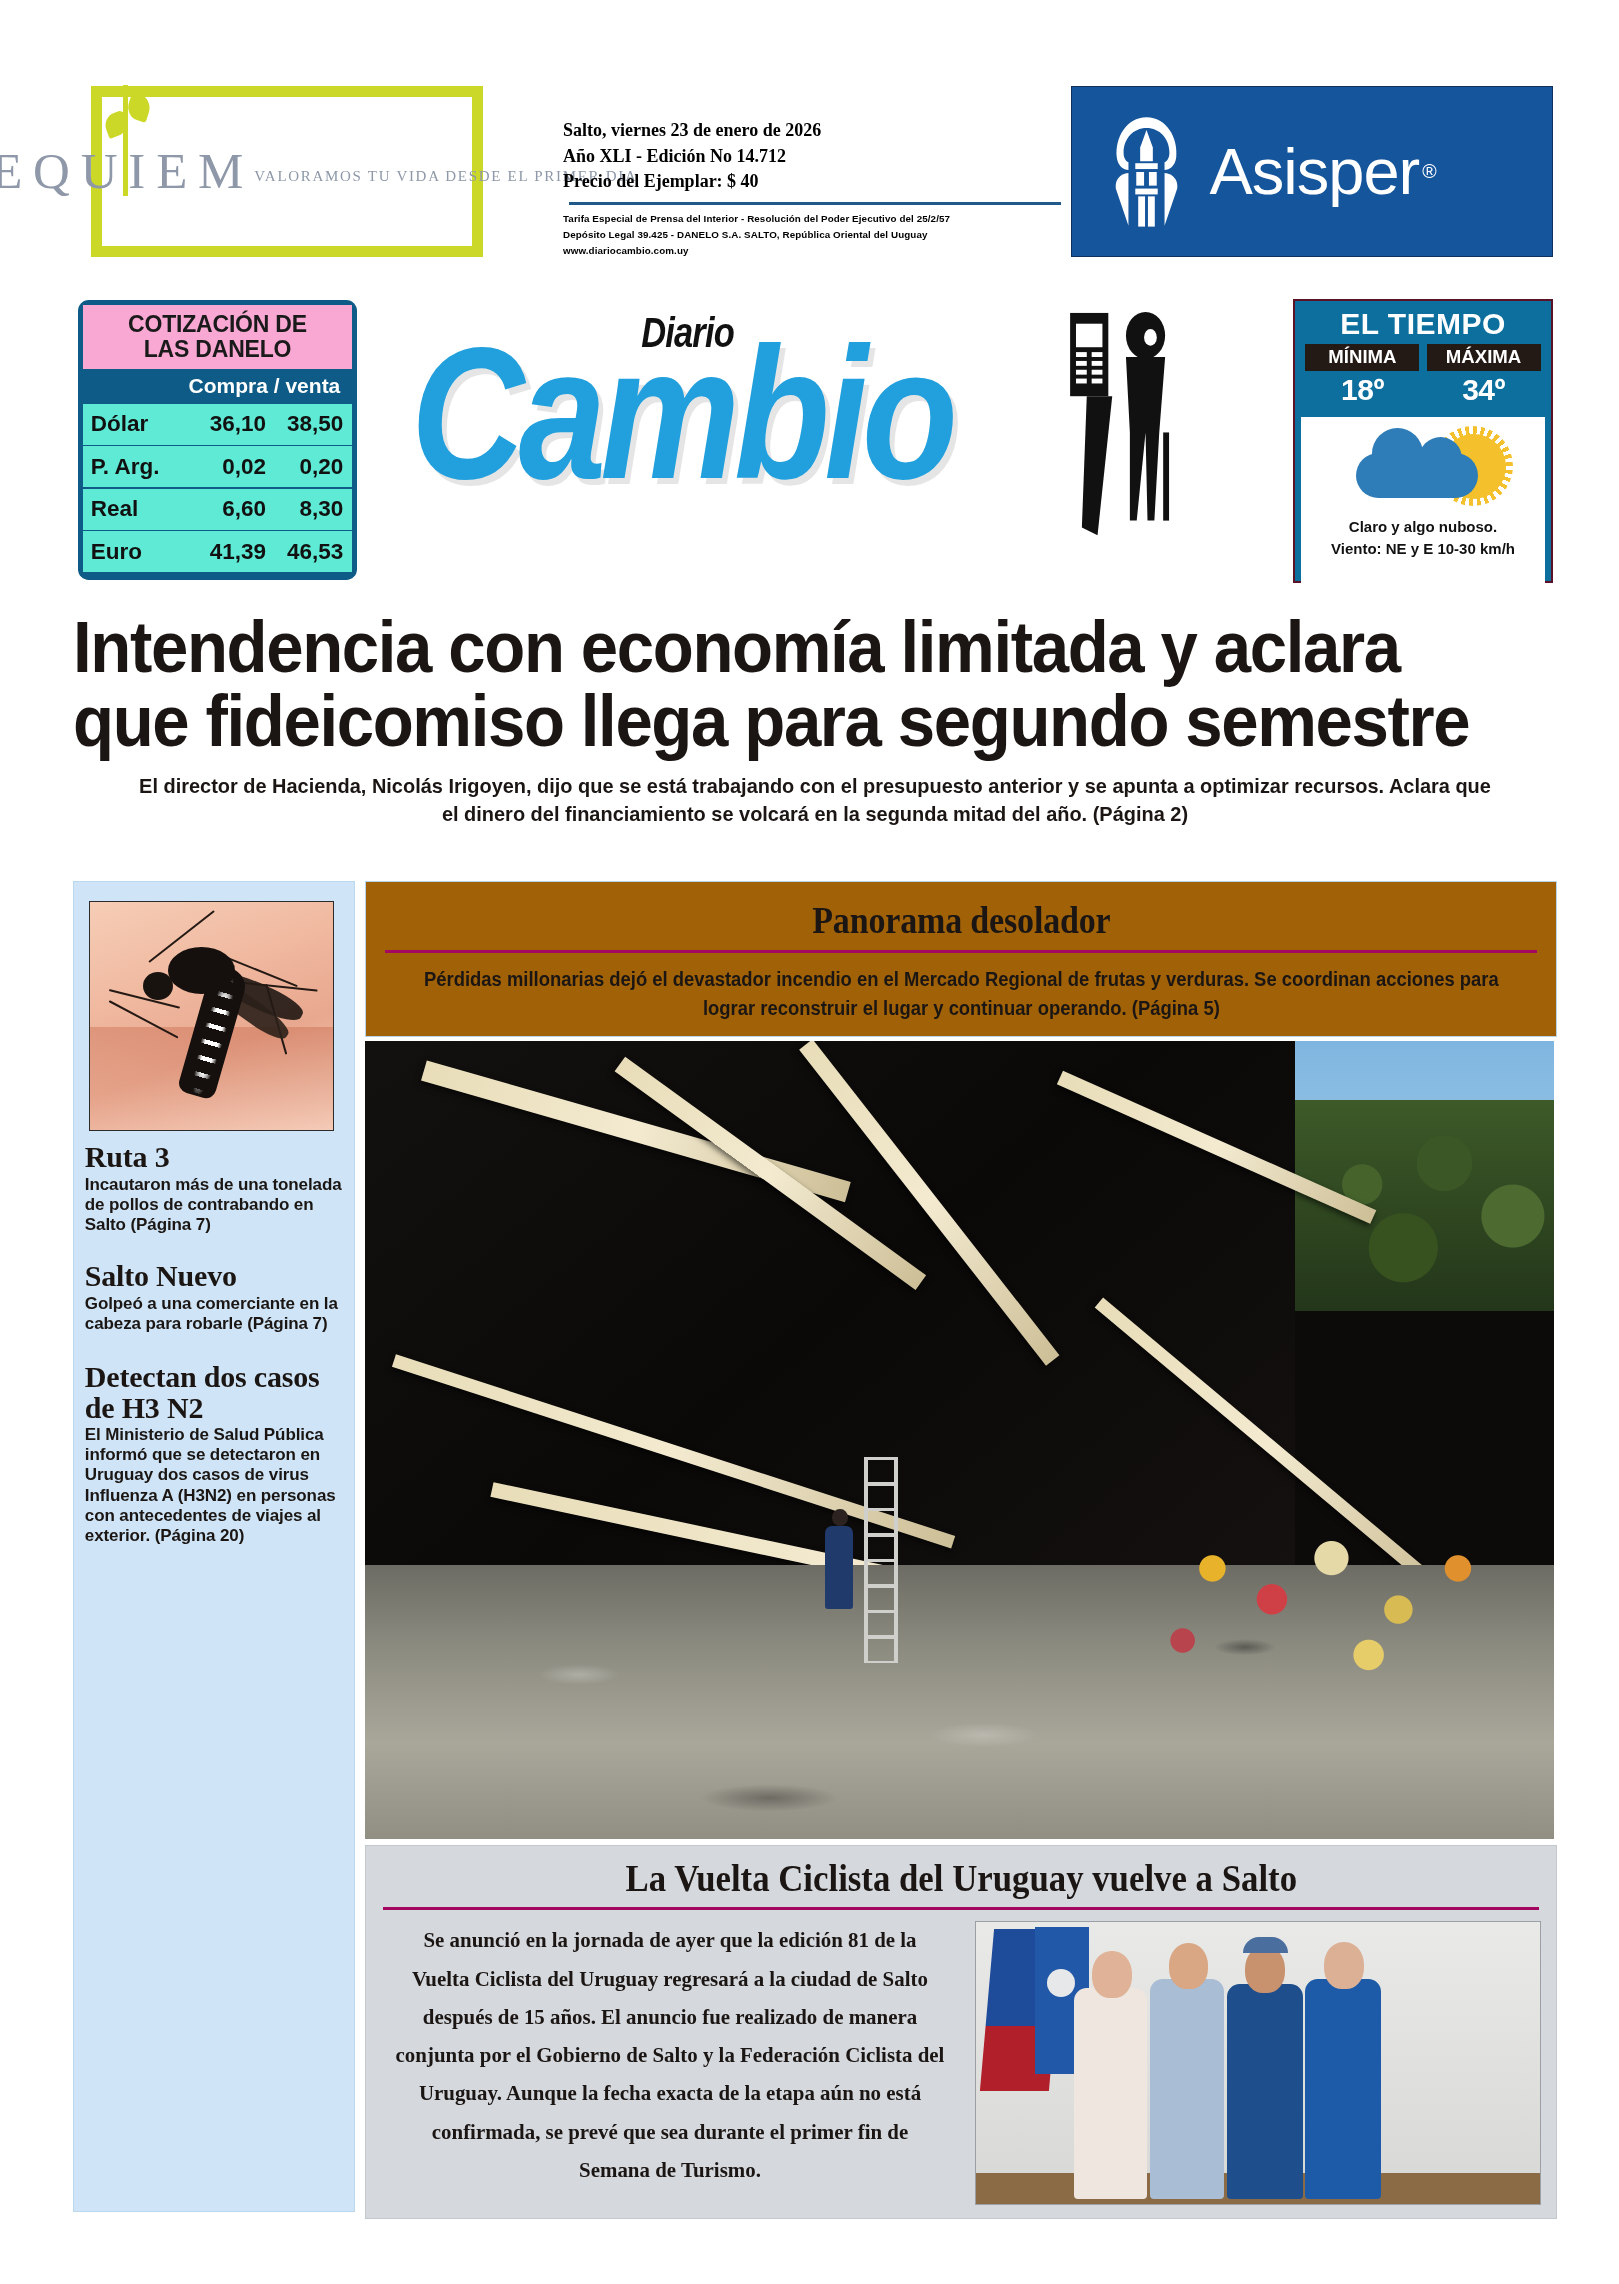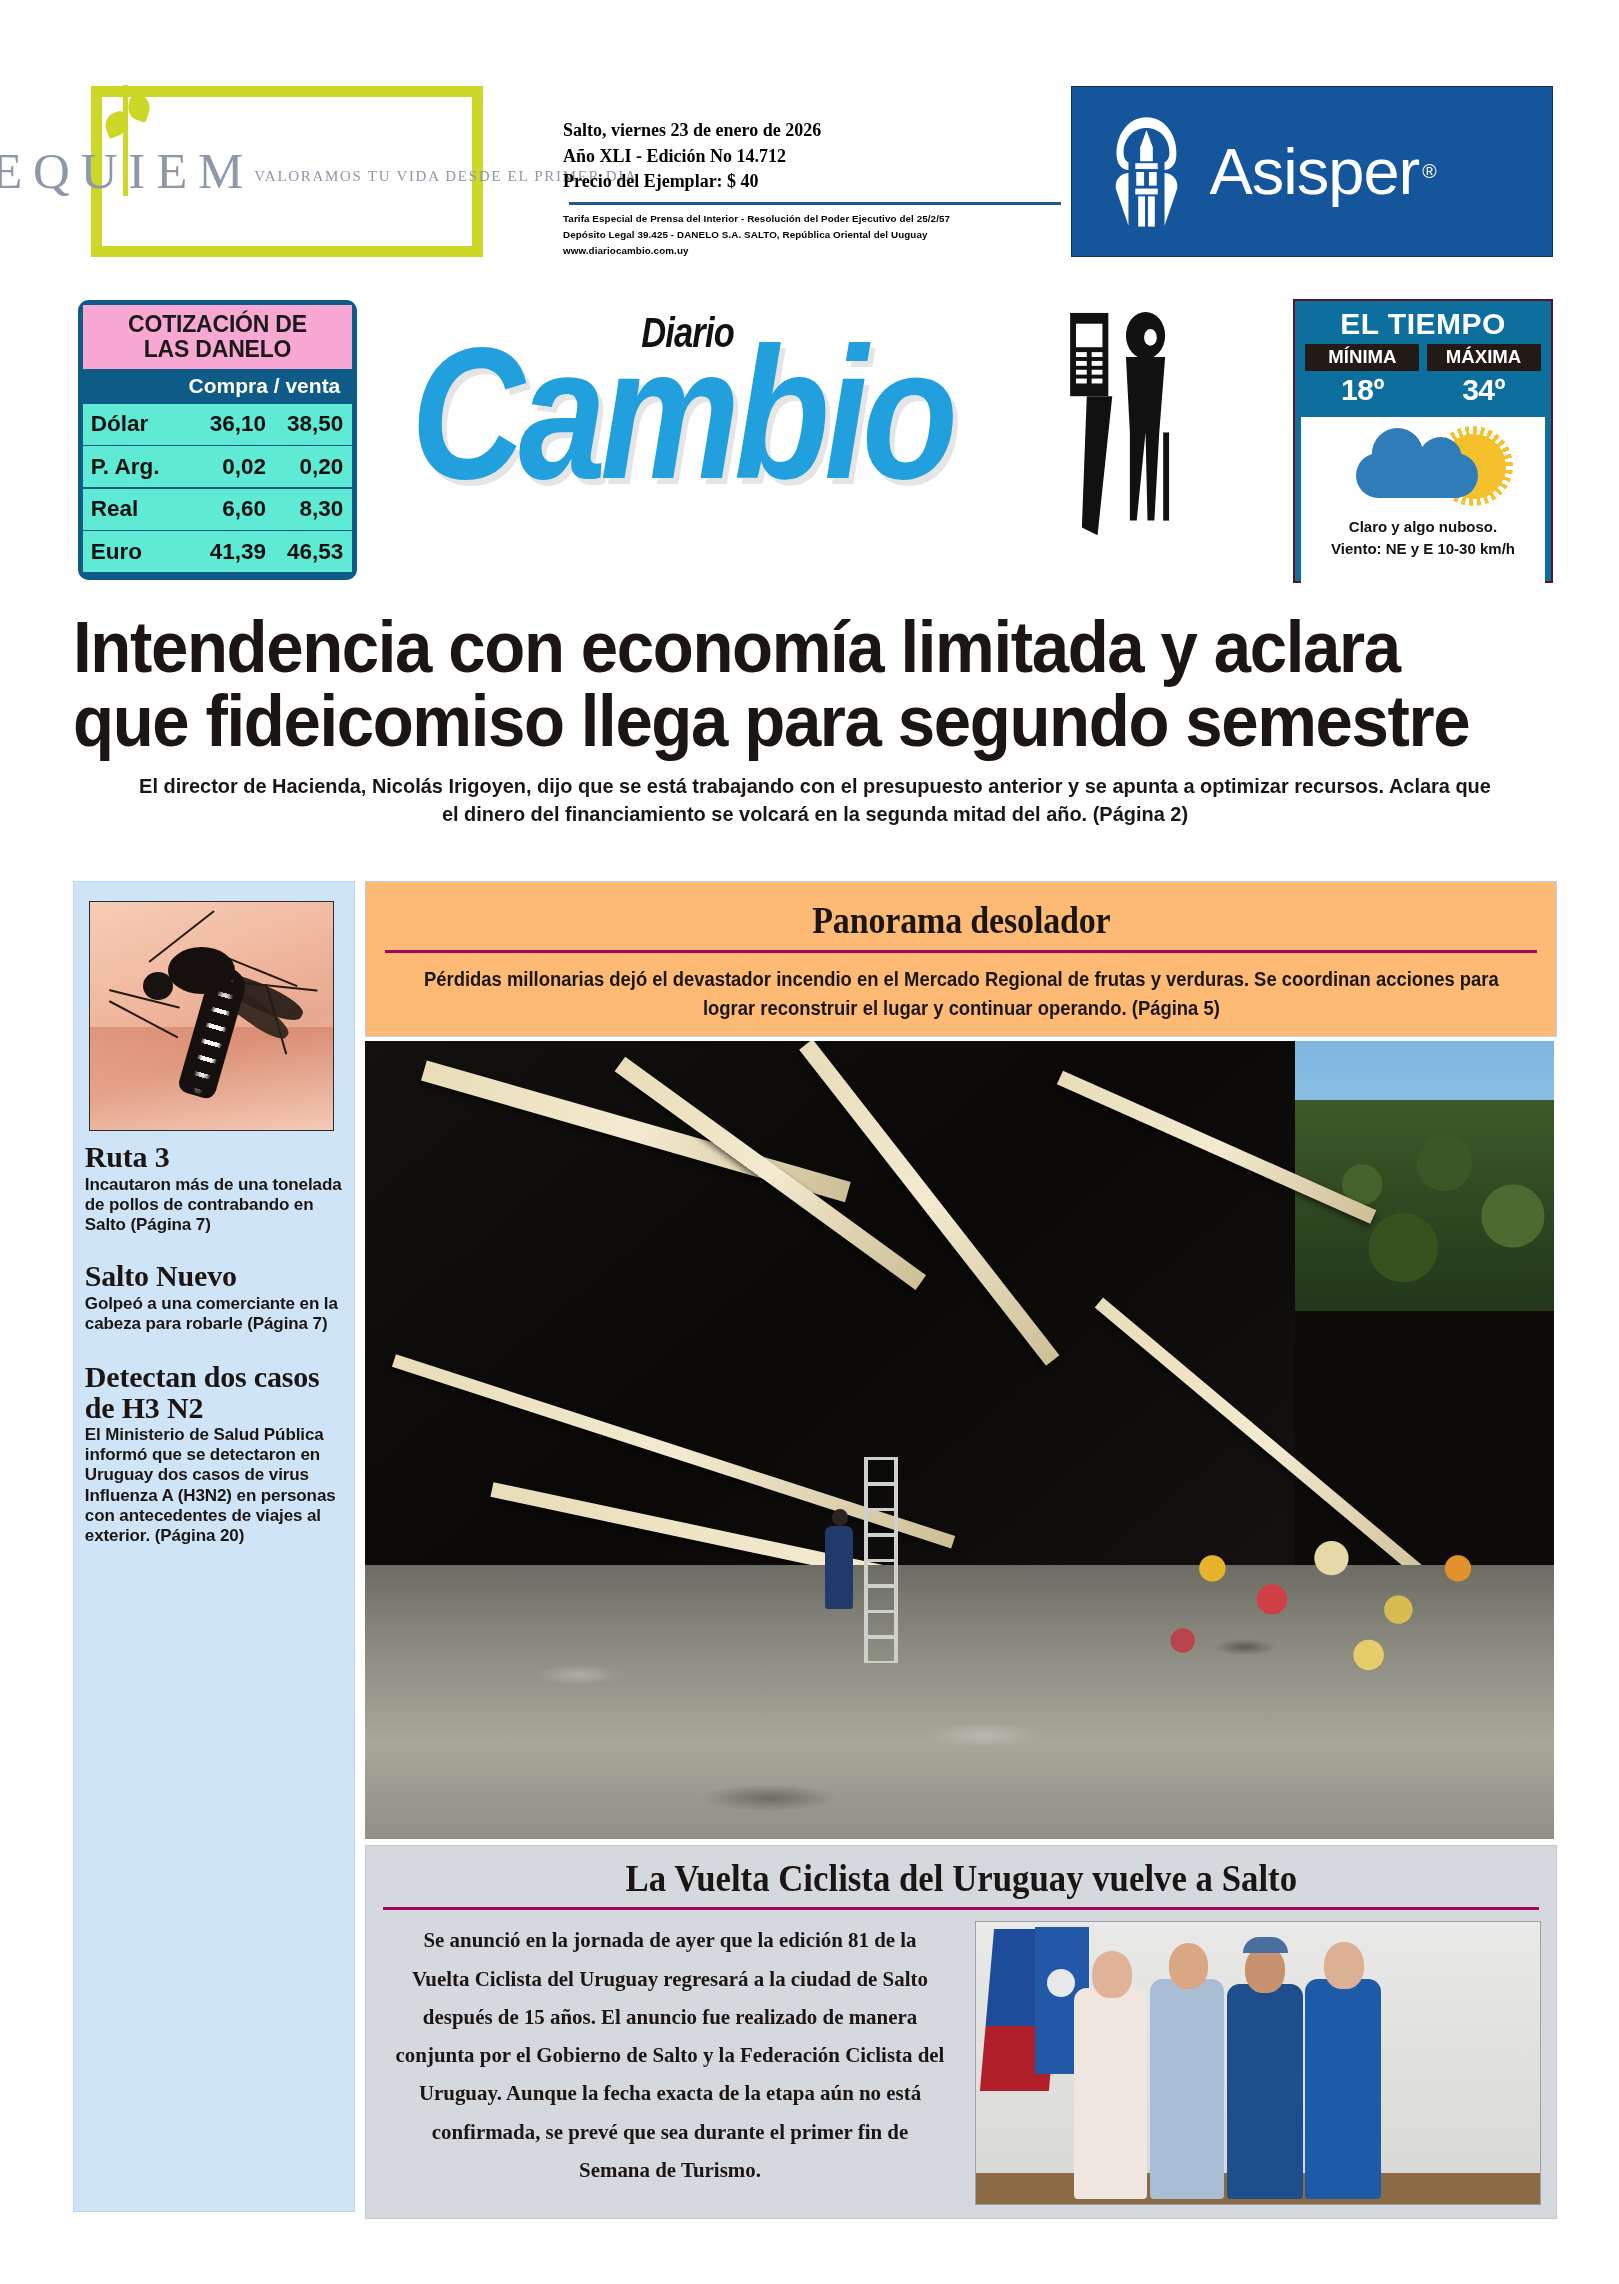--- a/index.html
+++ b/index.html
@@ -180,21 +180,21 @@
     -webkit-mask-image:radial-gradient(ellipse 10.8px 64px at 50% 50%, #000 60%, transparent 100%);
     mask-image:radial-gradient(ellipse 10.8px 64px at 50% 50%, #000 60%, transparent 100%);}
   .mos-thorax{position:absolute;left:78px;top:45px;width:67px;height:47px;background:#15100e;border-radius:50%;}
   .mos-head{position:absolute;left:53px;top:70px;width:30px;height:28px;background:#191310;border-radius:50%;}
   .mos-wing1{position:absolute;left:123px;top:82px;width:93px;height:24.5px;background:#241a16;border-radius:50% 40% 46% 30%;transform:rotate(25deg);opacity:.92;}
   .mos-wing2{position:absolute;left:119px;top:98px;width:86px;height:21.5px;background:#2b201a;border-radius:50% 40% 46% 30%;transform:rotate(36deg);opacity:.9;}
   .leg{position:absolute;background:#241914;height:2.4px;transform-origin:left center;border-radius:1.5px;}
 
   .midcol { position: absolute; left: 292px; top: 0; width: 1192px; }
   .panbox {
-    background: #fdba74; border: 1.5px solid #b6d3ea; padding: 9.8px 16.6px 12.7px;
+    background: #a16207; border: 1.5px solid #b6d3ea; padding: 9.8px 16.6px 12.7px;
   }
   .pan-h {
     font-family: "Liberation Serif", serif; font-weight: bold; font-size: 37px;
     color:#1b1613; text-align:center; padding: 6.9px 0 8.8px; letter-spacing: -0.2px;
     transform: scaleX(0.92);
   }
   .pan-rule { height: 2.9px; background: #a4075f; margin: 0 2.9px 11.8px; }
   .pan-p {
     font-family: "Liberation Sans", sans-serif; font-weight: bold; font-size: 19.6px;
     color:#1b1613; text-align: center; line-height: 1.48; transform: scaleX(0.94);

